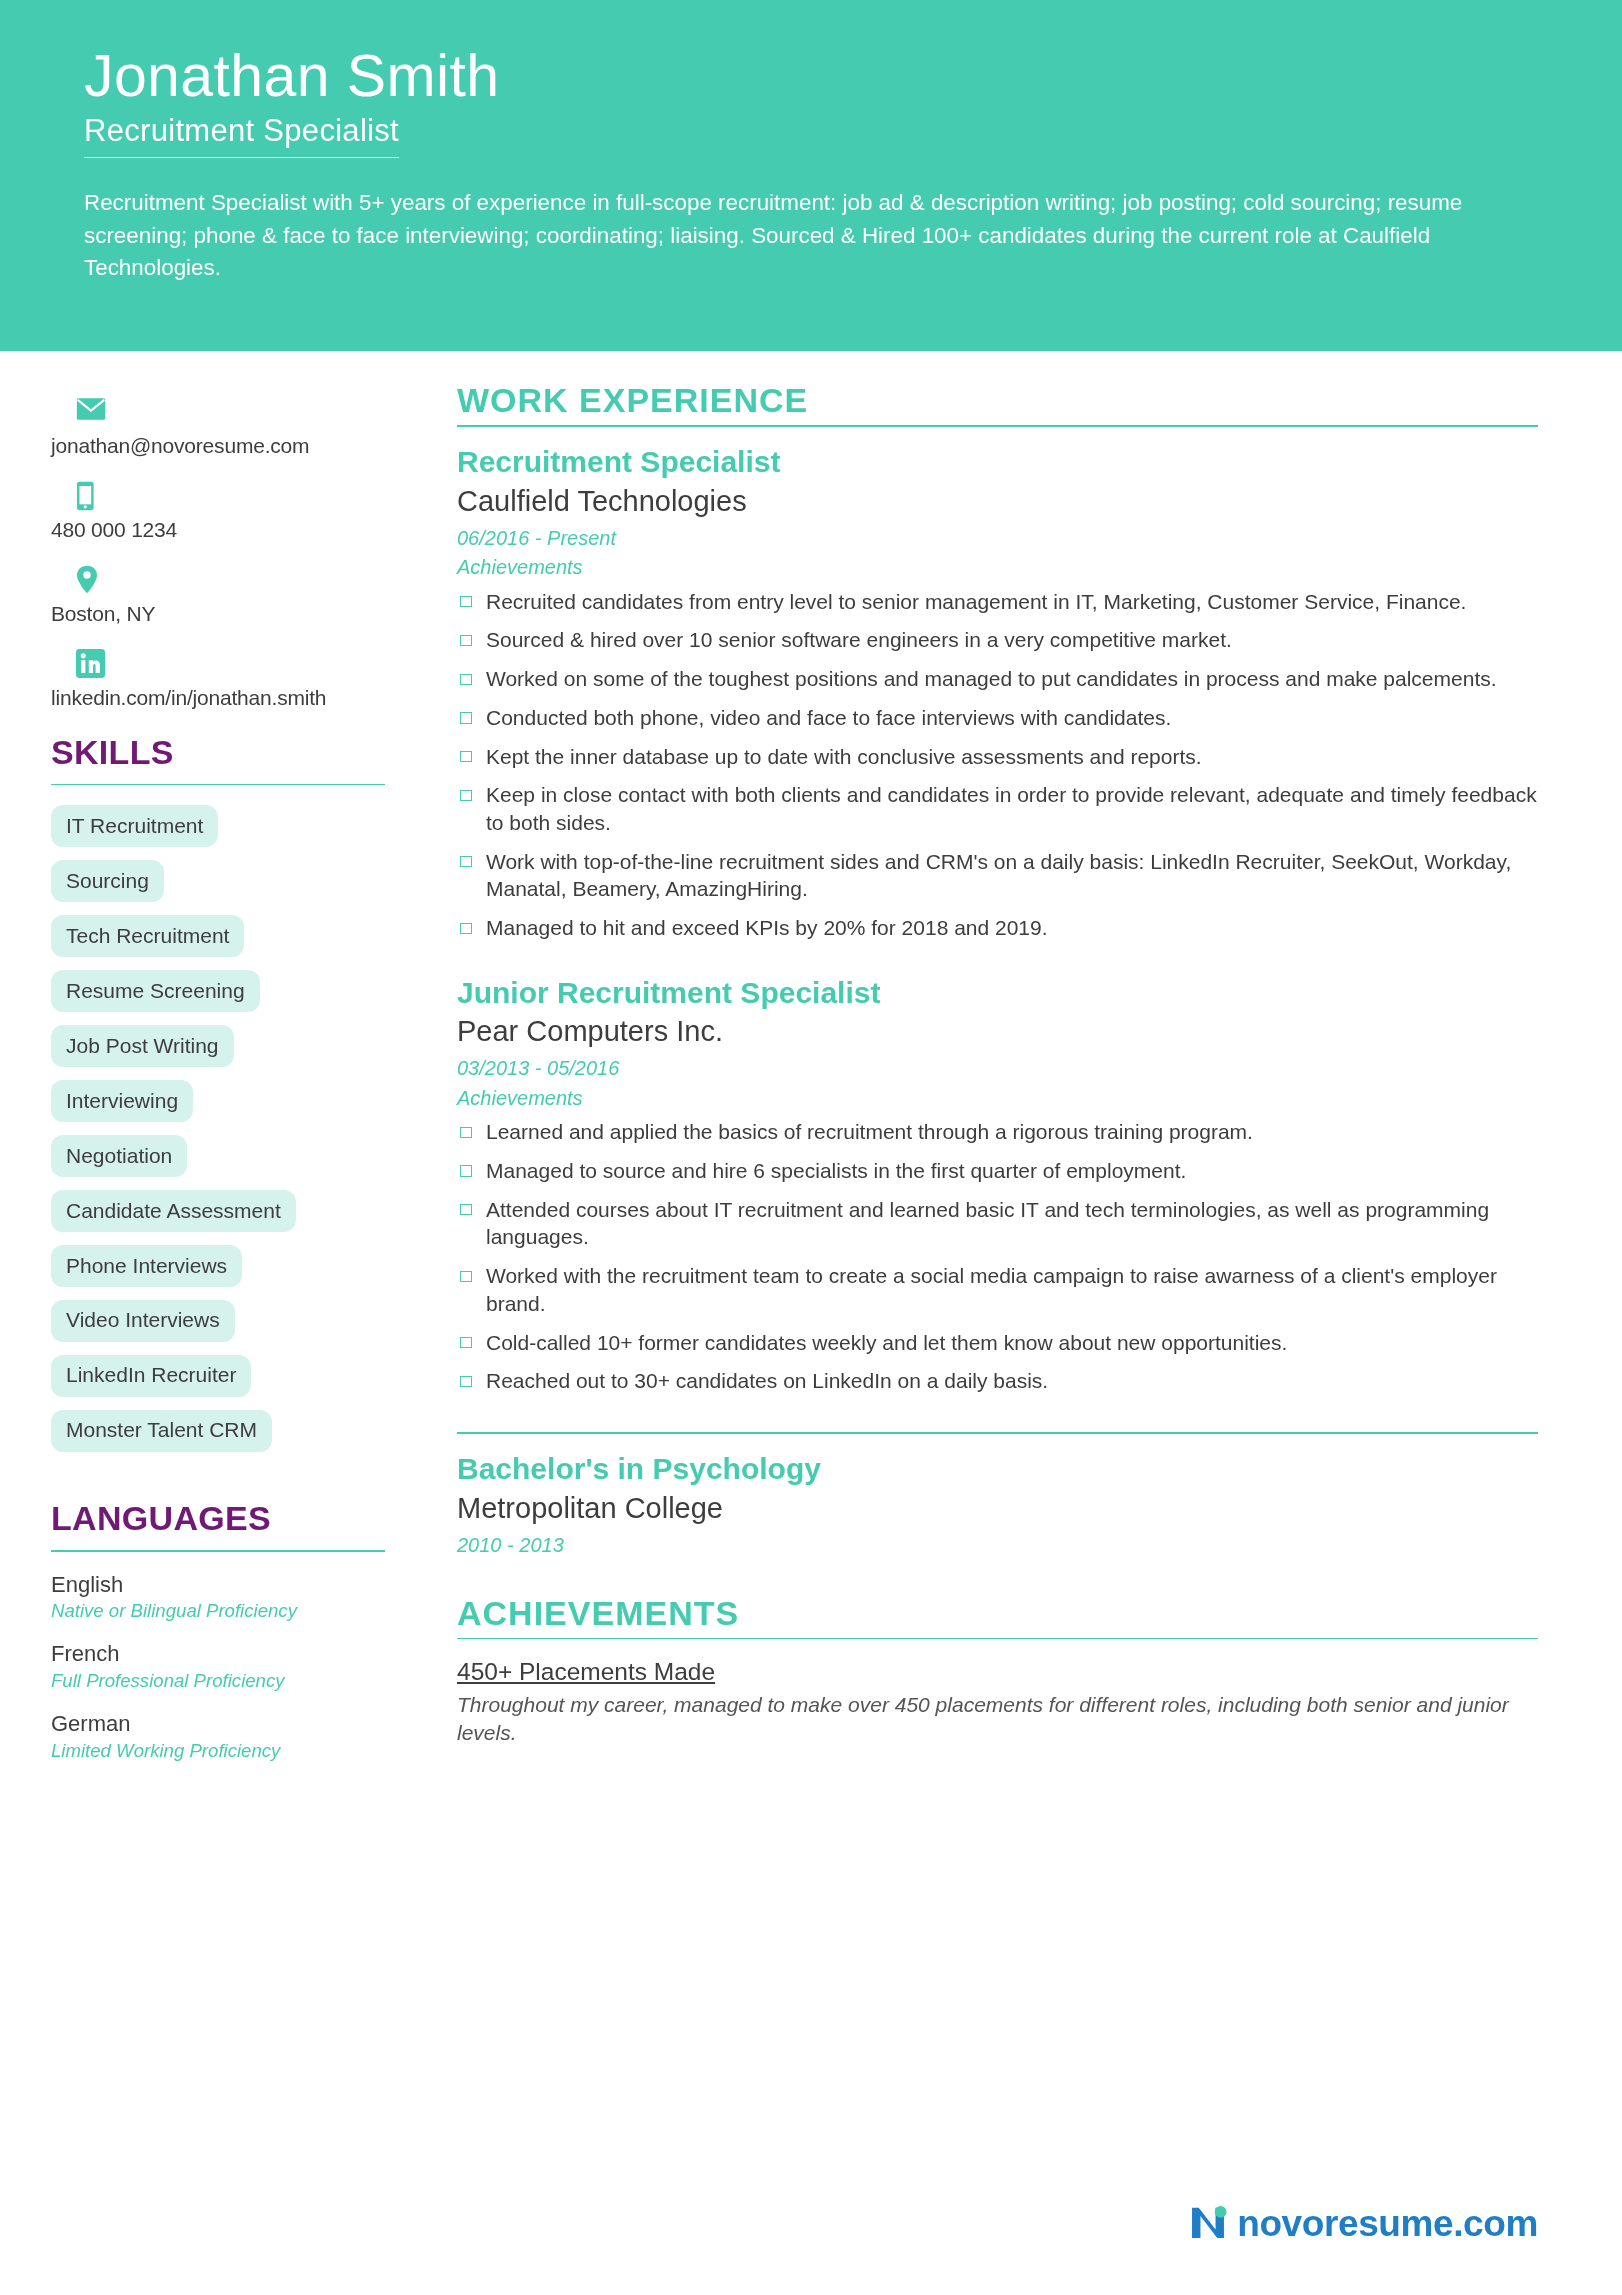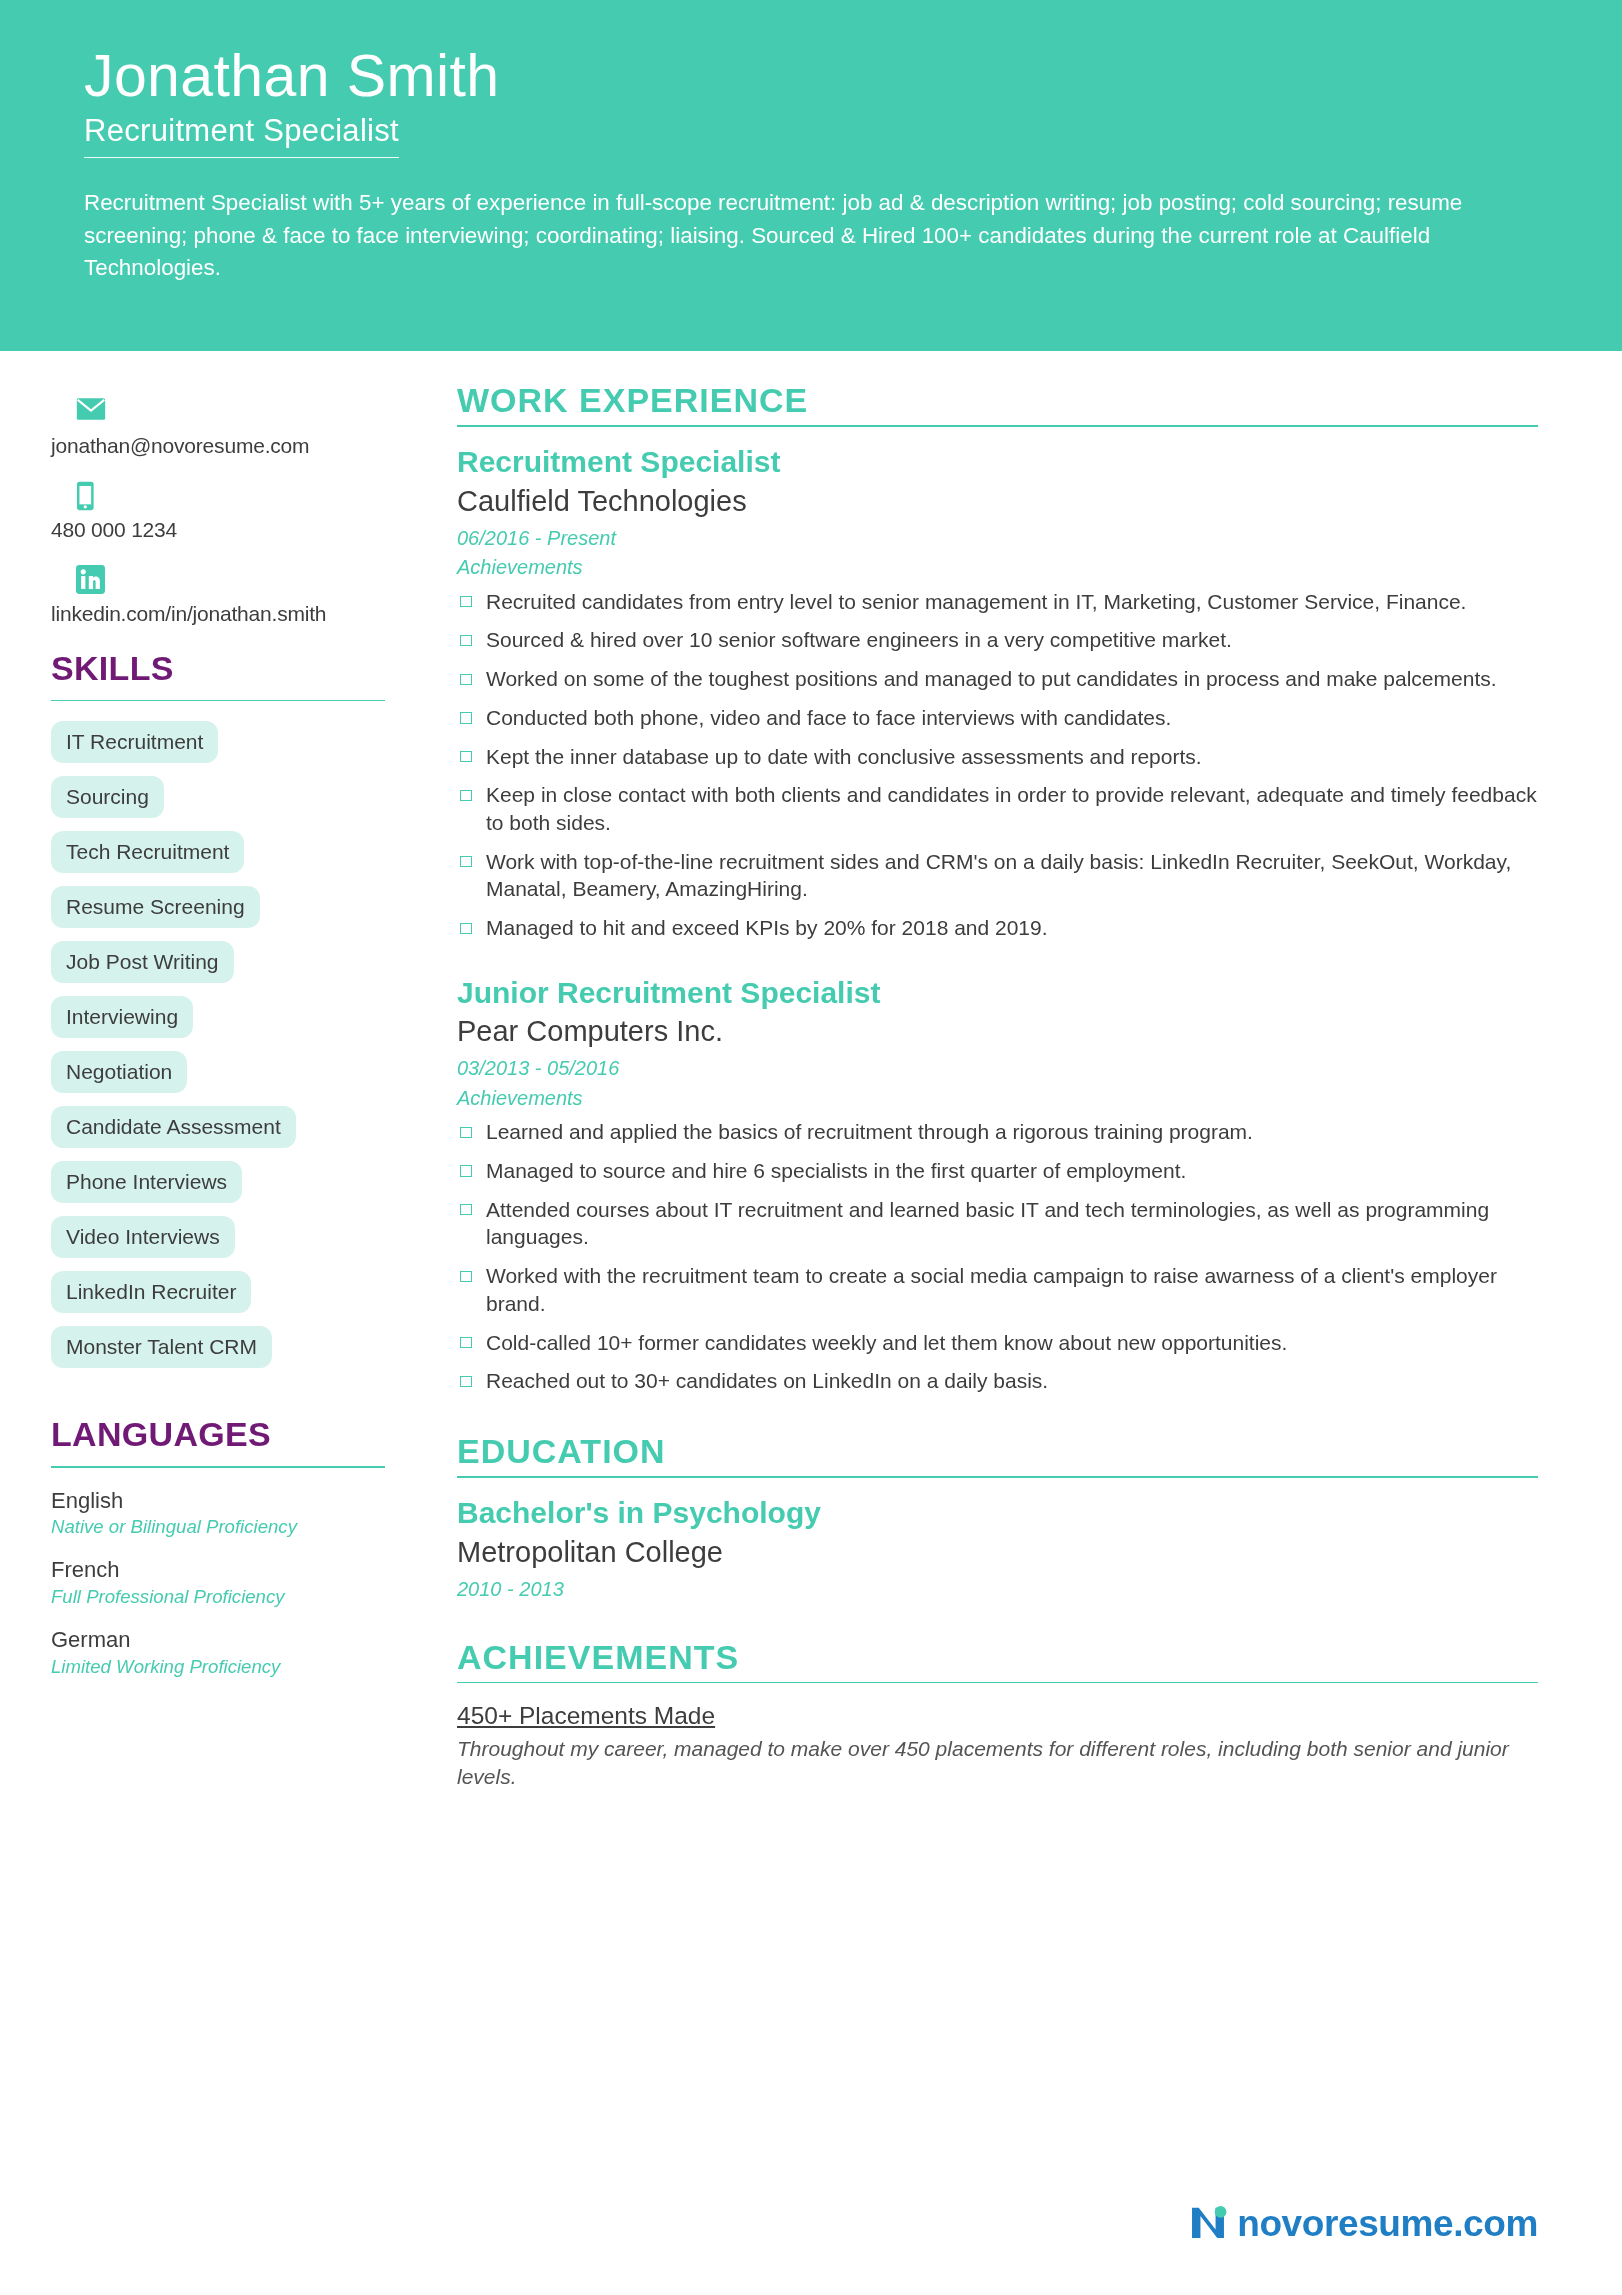--- a/index.html
+++ b/index.html
@@ -260,20 +260,29 @@
           <span class="contact-icon">
             <svg width="18.6" height="30" viewBox="0 0 22 36">
                 <rect x="1" y="1" width="20" height="34" rx="3" fill="#45cbb0"></rect>
                 <rect x="4" y="6" width="14" height="22" fill="#ffffff"></rect>
                 <circle cx="11" cy="31" r="2" fill="#ffffff"></circle>
               </svg>
           </span>
           <span class="contact-text">480 000 1234</span>
         </div>
 
+        <div class="contact-item">
+          <span class="contact-icon">
+            <svg width="22" height="30" viewBox="0 0 26 36">
+                <path d="M13 1 C6 1 1 6 1 12 C1 21 13 34 13 34 C13 34 25 21 25 12 C25 6 20 1 13 1 Z" fill="#45cbb0"></path>
+                <circle cx="13" cy="12" r="4.5" fill="#ffffff"></circle>
+              </svg>
+          </span>
+          <span class="contact-text">Boston, NY</span>
+        </div>
 
         <div class="contact-item">
           <span class="contact-icon">
             <svg width="29" height="29" viewBox="0 0 34 34">
                 <rect x="0" y="0" width="34" height="34" rx="4" fill="#45cbb0"></rect>
                 <rect x="6" y="13" width="5" height="15" fill="#ffffff"></rect>
                 <circle cx="8.5" cy="8" r="3" fill="#ffffff"></circle>
                 <path d="M15 28 L15 13 L20 13 L20 15 C21.5 12.5 28 12.5 28 19 L28 28 L23 28 L23 20 C23 16.5 20 17 20 20 L20 28 Z" fill="#ffffff"></path>
               </svg>
           </span>
@@ -353,21 +362,20 @@
             <li>Managed to source and hire 6 specialists in the first quarter of employment.</li>
             <li>Attended courses about IT recruitment and learned basic IT and tech terminologies, as well as programming languages.</li>
             <li>Worked with the recruitment team to create a social media campaign to raise awarness of a client's employer brand.</li>
             <li>Cold-called 10+ former candidates weekly and let them know about new opportunities.</li>
             <li>Reached out to 30+ candidates on LinkedIn on a daily basis.</li>
           </ul>
         </div>
       </div>
 
       <div class="section">
-        <div class="section-title">EDUCATION</div>
         <div class="section-rule"></div>
 
         <div class="entry">
           <div class="entry-title">Bachelor's in Psychology</div>
           <div class="entry-org">Metropolitan College</div>
           <div class="entry-dates">2010 - 2013</div>
         </div>
       </div>
 
       <div class="section">

